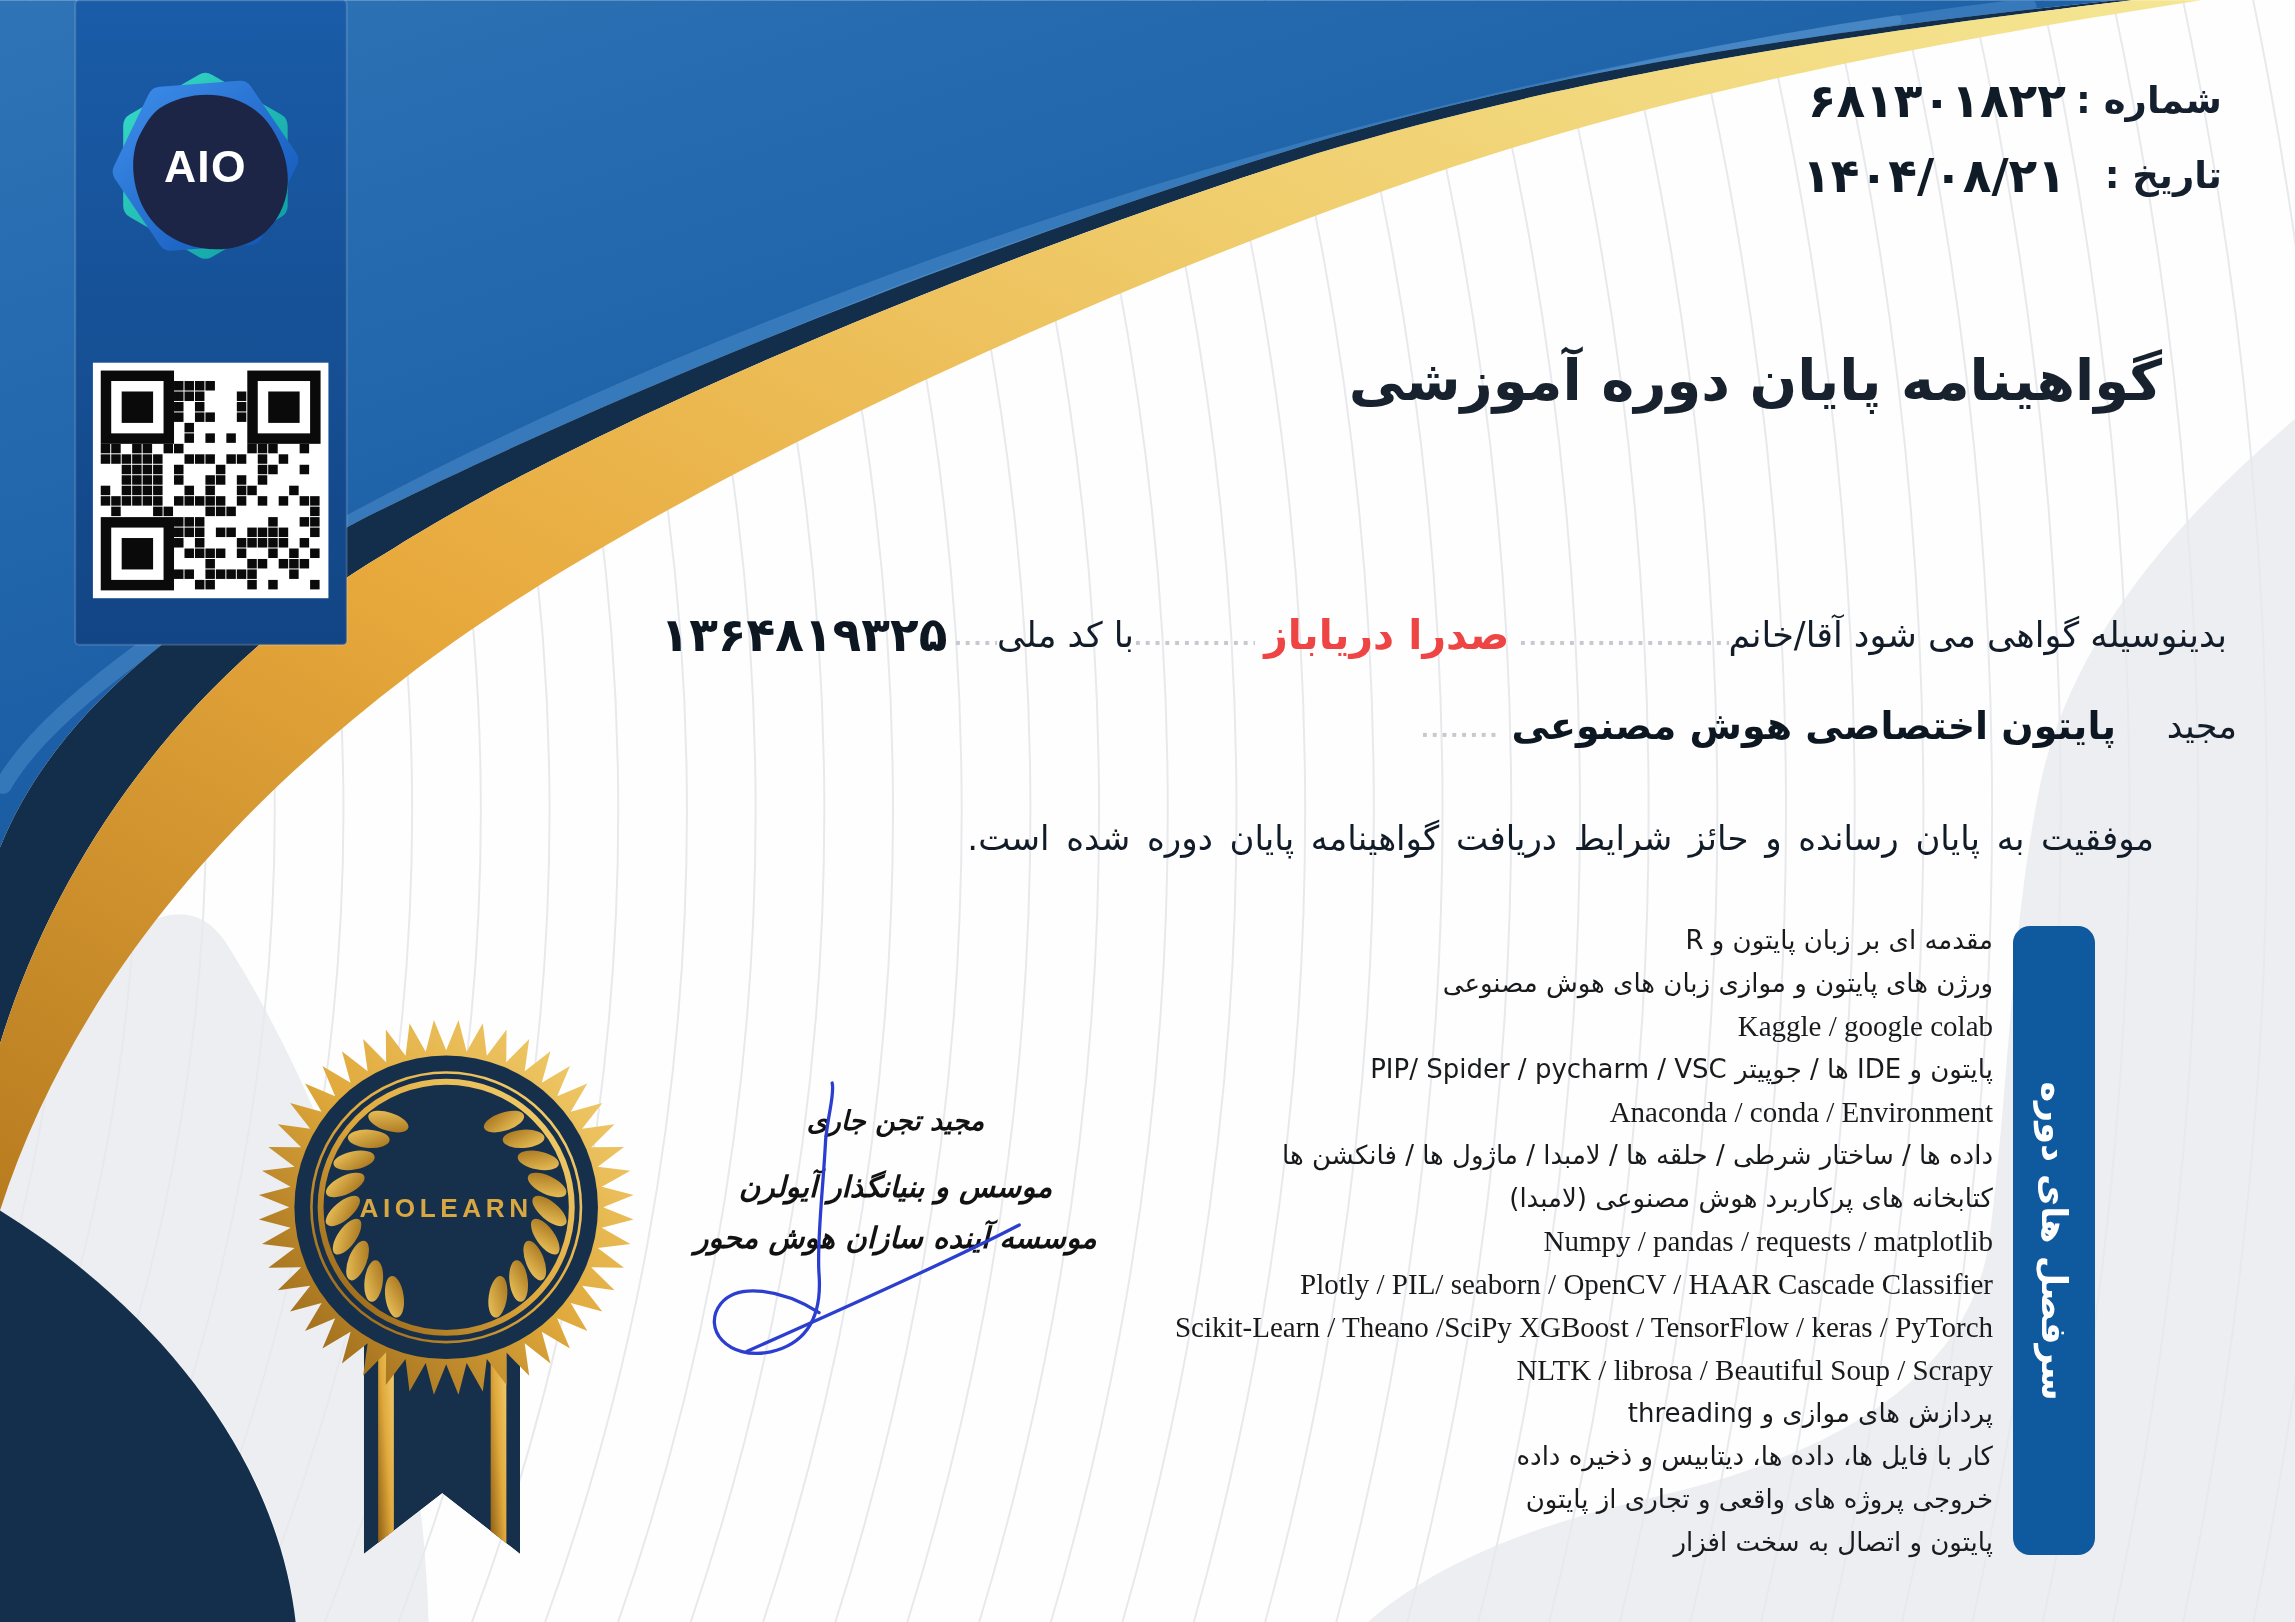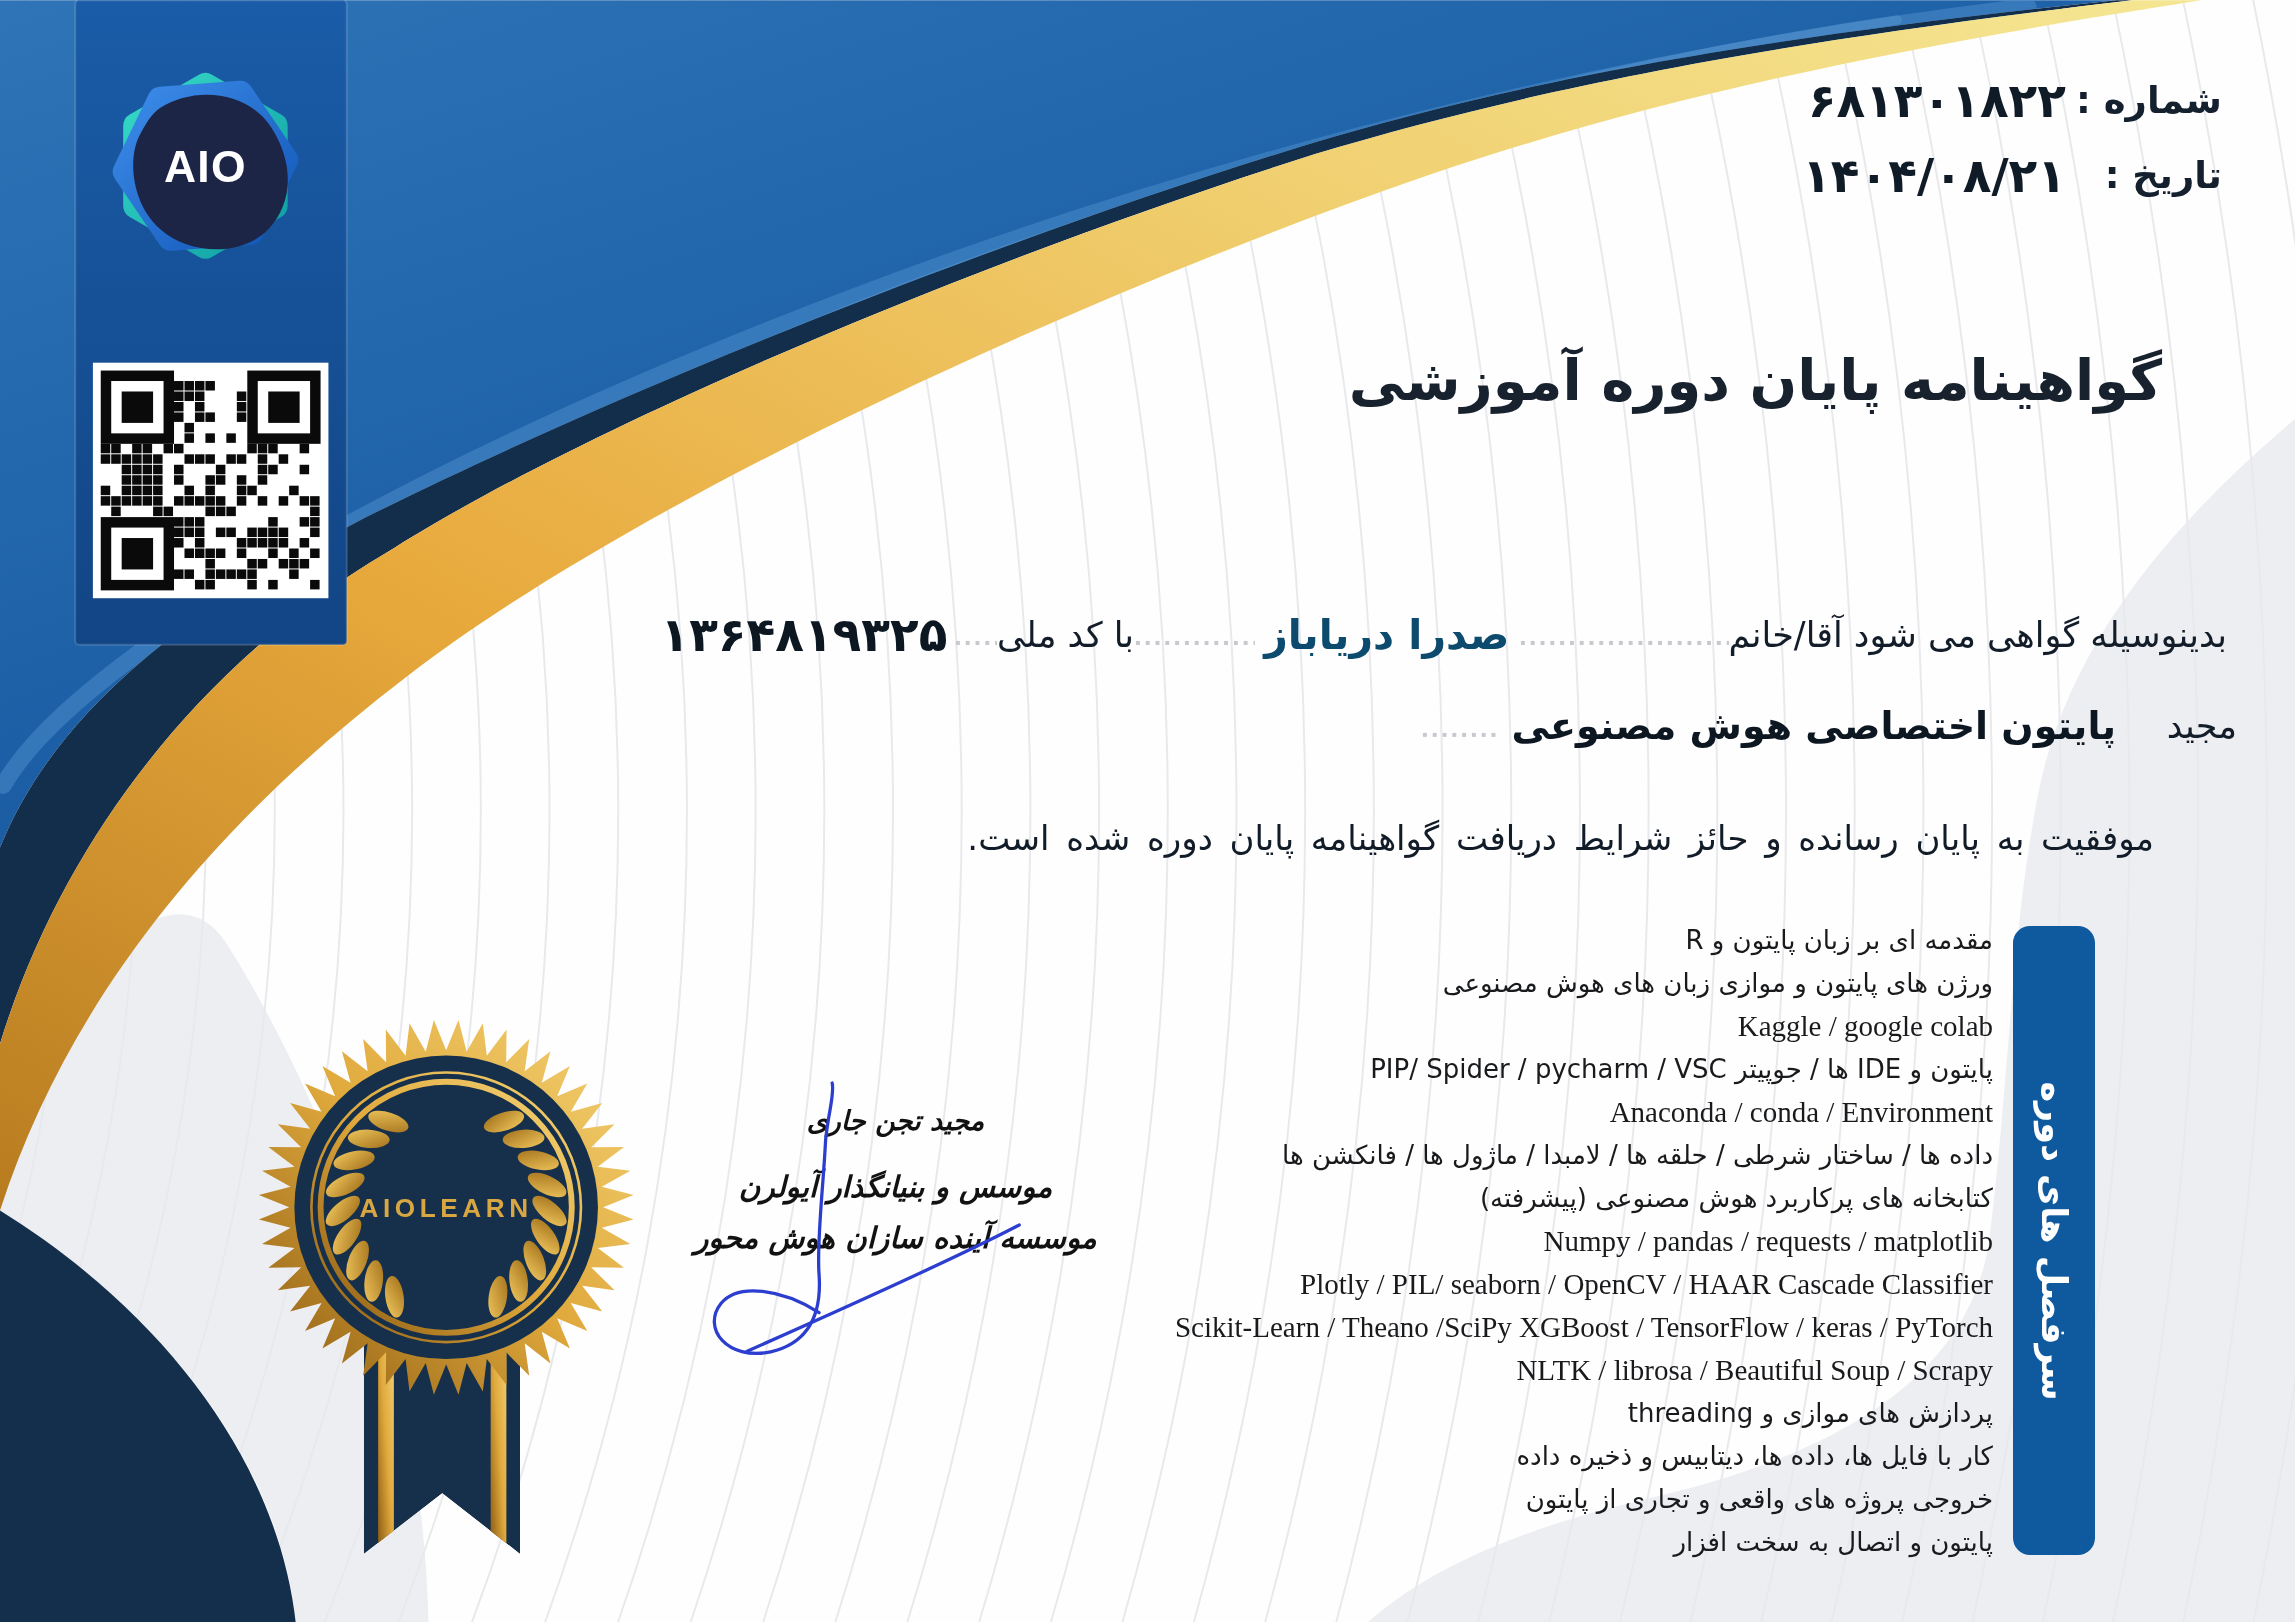--- a/index.html
+++ b/index.html
@@ -20,21 +20,21 @@
 
   
   .cert-title{top:348px;right:133px;font-size:56px;font-weight:bold;color:#18222e;white-space:nowrap;direction:rtl;}
 
   
   .bodyline{direction:rtl;display:flex;align-items:center;color:#131d29;white-space:nowrap;}
   .line1{top:607px;right:68px;left:654px;}
   .line2{top:704px;right:58px;left:661px;}
   .line3{top:818px;right:141px;font-size:34px;word-spacing:5.9px;color:#121c28;direction:rtl;}
   .t-reg{font-size:35px;}
-  .t-name{font-size:41px;font-weight:bold;color:#0c4a6e;margin:0 9.2px;}
+  .t-name{font-size:41px;font-weight:bold;color:#ef4444;margin:0 9.2px;}
   .t-num{font-size:47px;font-weight:bold;color:#0d1722;margin:0 6.5px;}
   .t-course{font-size:38px;font-weight:bold;color:#0d1722;margin:0 11.8px;}
   .t-suffix{font-size:33px;word-spacing:10.5px;}
   .dots{height:7.9px;background-image:radial-gradient(circle at 3.9px 3.9px,#c7c9ce 2.1px,rgba(0,0,0,0) 2.5px);background-size:9.8px 7.9px;background-repeat:repeat-x;align-self:center;margin-top:17px;}
   .grow{flex:1 1 auto;min-width:26px;}
   .w185{width:121px;} .w66{width:43px;} .w120{width:79px;}
   .gap60{width:39px;}
 
   
   .topics{top:919px;right:302px;text-align:right;direction:rtl;color:#191a1c;}
@@ -382,21 +382,21 @@
 
 <div class="layer line3">موفقیت به پایان رسانده و حائز شرایط دریافت گواهینامه پایان دوره شده است.</div>
 
 <div class="layer topics">
   <div class="fa">مقدمه ای بر زبان پایتون و R</div>
   <div class="fa">ورژن های پایتون و موازی زبان های هوش مصنوعی</div>
   <div class="en">Kaggle / google colab</div>
   <div class="fa">پایتون و IDE ها / جوپیتر PIP/ Spider / pycharm / VSC</div>
   <div class="en">Anaconda / conda / Environment</div>
   <div class="fa">داده ها / ساختار شرطی / حلقه ها / لامبدا / ماژول ها / فانکشن ها</div>
-  <div class="fa">کتابخانه های پرکاربرد هوش مصنوعی (پیشرفته)</div>
+  <div class="fa">کتابخانه های پرکاربرد هوش مصنوعی (لامبدا)</div>
   <div class="en">Numpy / pandas / requests / matplotlib</div>
   <div class="en">Plotly / PIL/ seaborn / OpenCV / HAAR Cascade Classifier</div>
   <div class="en">Scikit-Learn / Theano /SciPy  XGBoost / TensorFlow / keras / PyTorch</div>
   <div class="en">NLTK / librosa / Beautiful Soup / Scrapy</div>
   <div class="fa">پردازش های موازی و threading</div>
   <div class="fa">کار با فایل ها، داده ها، دیتابیس و ذخیره داده</div>
   <div class="fa">خروجی پروژه های واقعی و تجاری از پایتون</div>
   <div class="fa">پایتون و اتصال به سخت افزار</div>
 </div>
 

